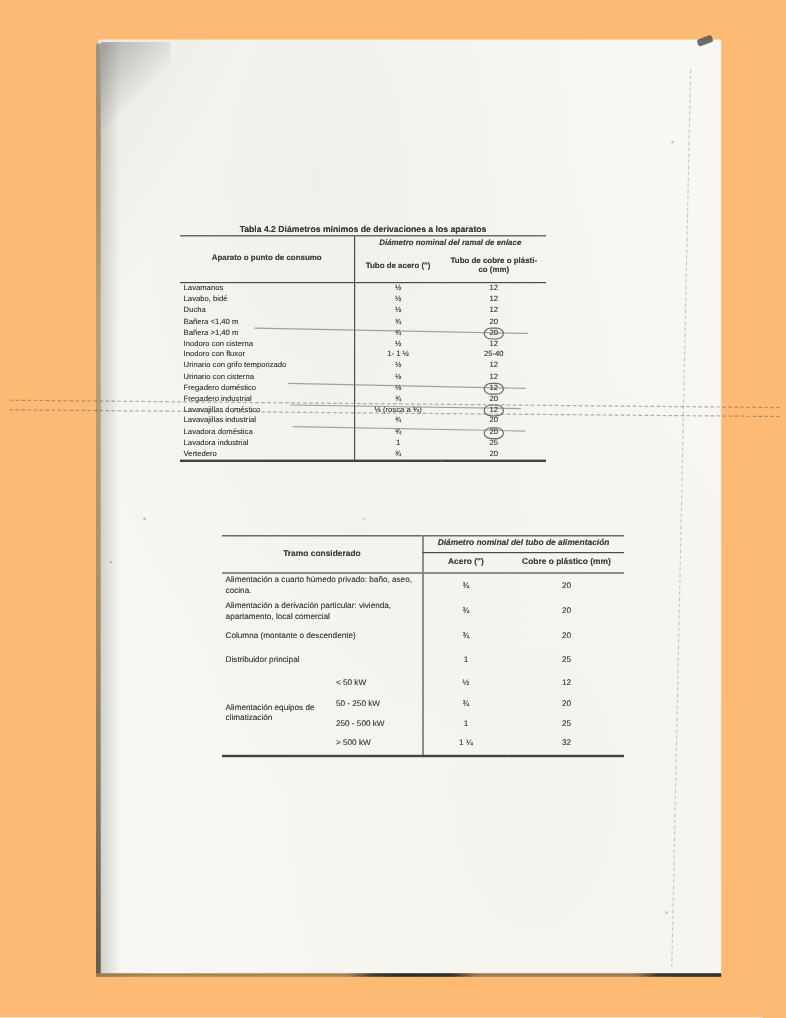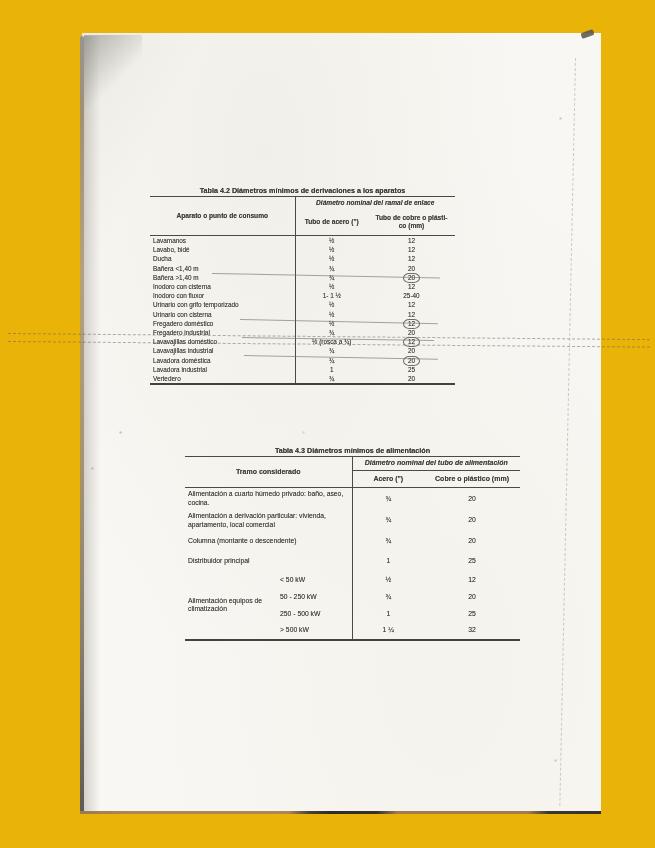--- a/index.html
+++ b/index.html
@@ -1,17 +1,17 @@
 <!DOCTYPE html>
 <html><head>
 <meta charset="utf-8">
 <style>
   html,body{margin:0;padding:0;background:#ffffff;}
   .canvas{
-    position:relative;width:655px;height:848px;background:#eab308;overflow:hidden;
+    position:relative;width:655px;height:848px;background:#fdba74;overflow:hidden;
     font-family:"Liberation Sans",sans-serif;color:#413f3a;
   }
   
   .page{
     position:absolute;left:82px;top:33px;width:519px;height:780px;
     background:
       linear-gradient(115deg, rgba(195,192,183,0.20), rgba(255,255,255,0) 14%),
       radial-gradient(ellipse at 35% 15%, rgba(236,233,225,0.55), rgba(255,255,255,0) 55%),
       radial-gradient(ellipse at 70% 80%, rgba(240,238,231,0.5), rgba(255,255,255,0) 60%),
       #f8f7f3;
@@ -220,21 +220,20 @@
           <tr>
             <td class="name">Vertedero</td>
             <td class="acero">¾</td>
             <td class="cobre"><span>20</span></td>
           </tr>
         </tbody>
     </table>
   </div>
 
   <div class="t43">
-    <div class="tbl-title">Tabla 4.3 Diámetros mínimos de alimentación</div>
     <table>
       <colgroup>
           <col style="width:85px">
           <col style="width:82px">
           <col style="width:72px">
           <col style="width:96px">
         </colgroup>
       <thead>
         <tr>
           <th class="col1h" rowspan="2" colspan="2">Tramo considerado</th>

